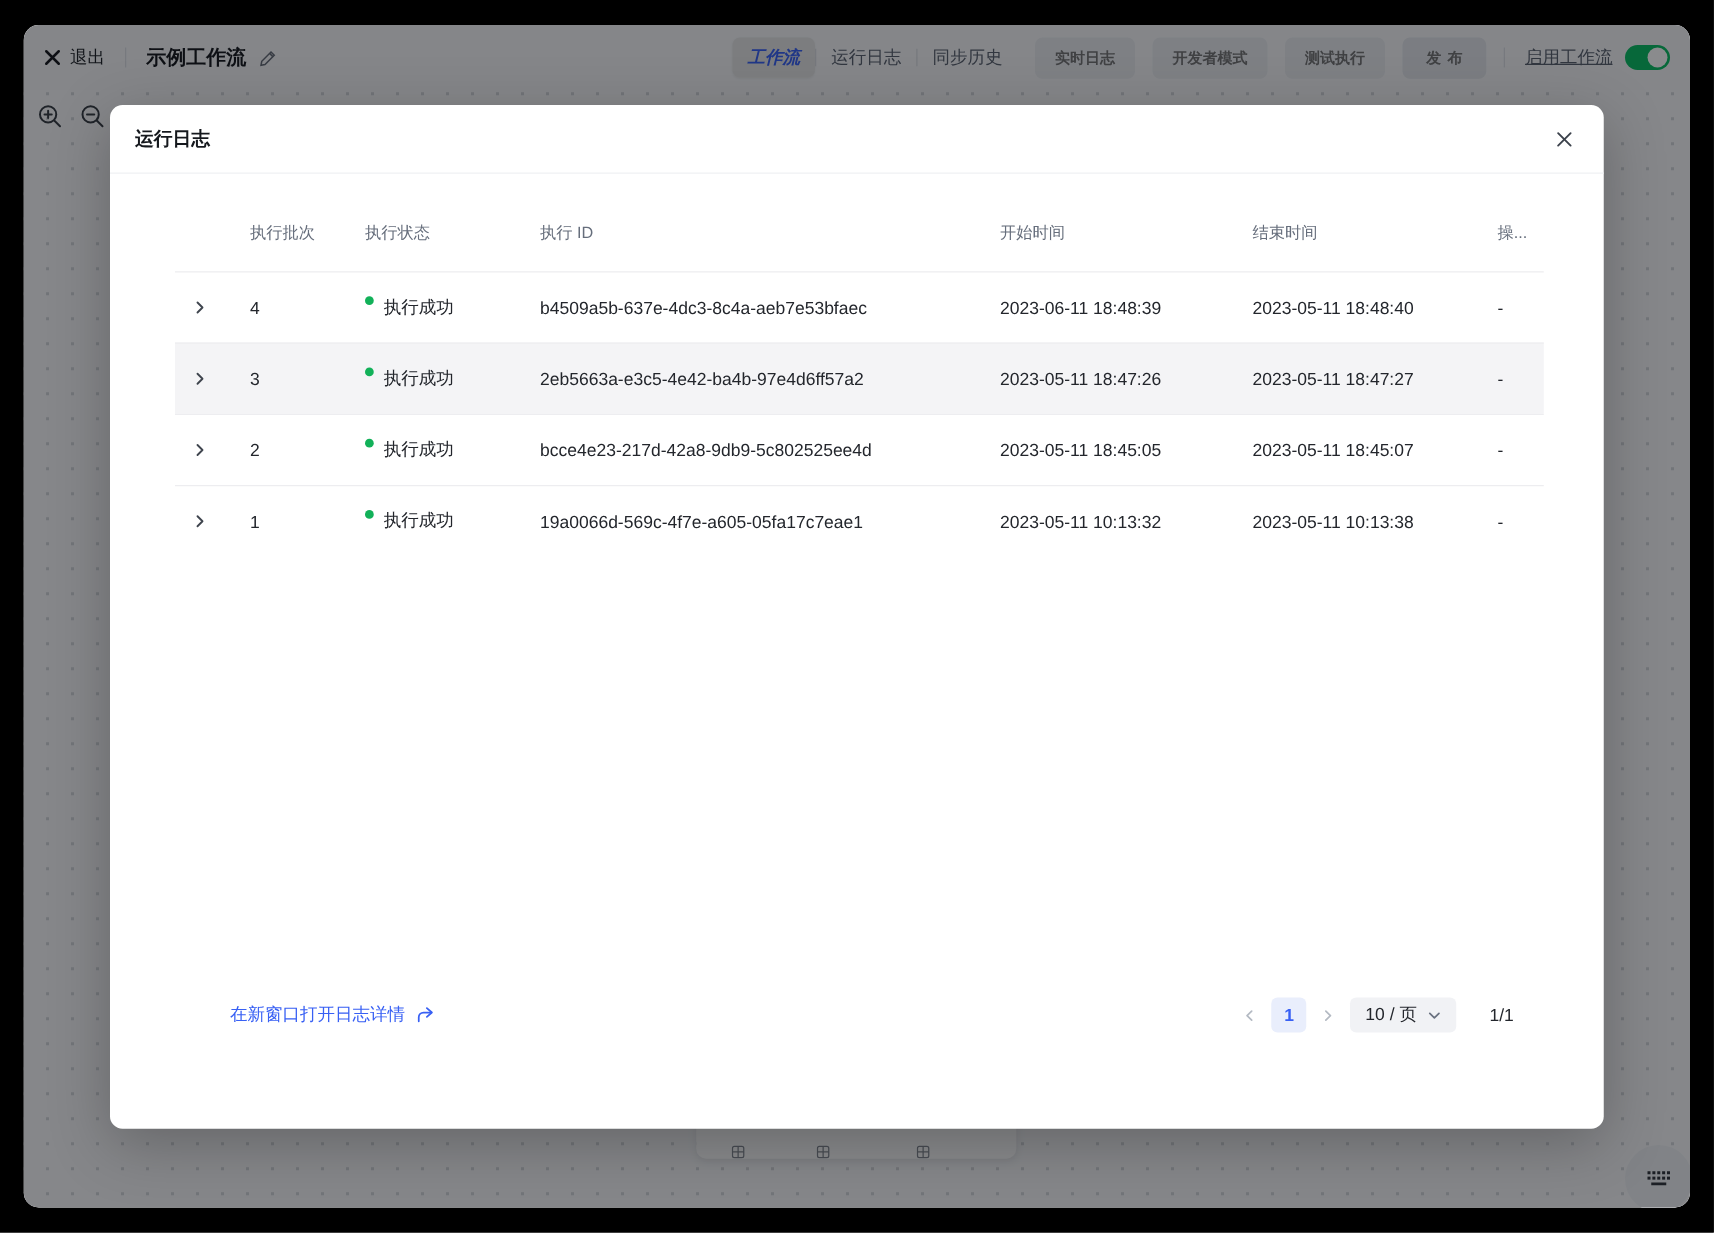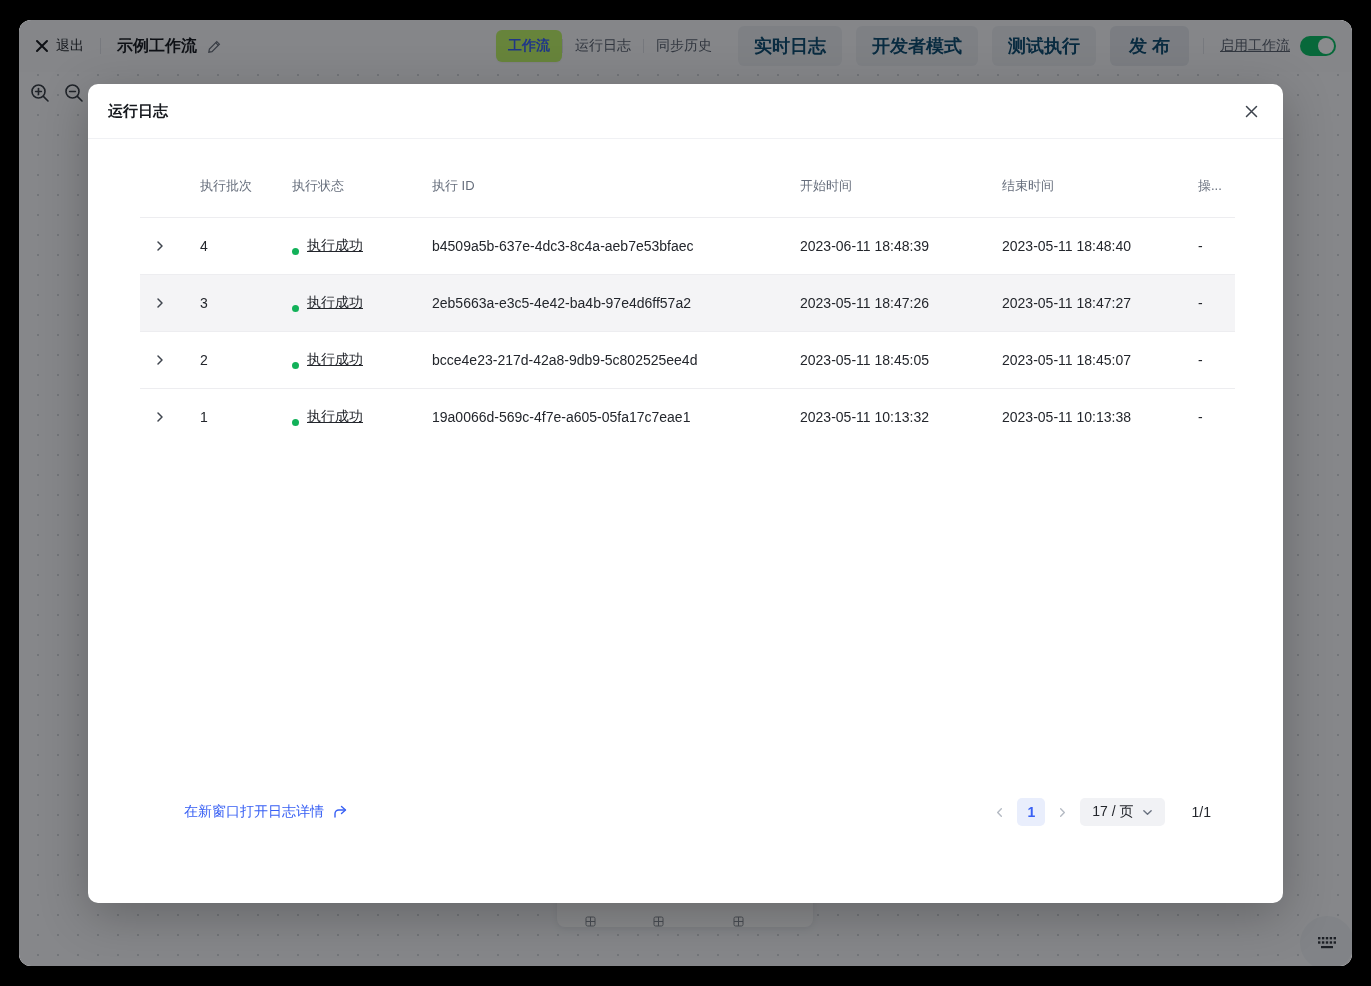--- a/index.html
+++ b/index.html
@@ -15,23 +15,23 @@
   .exit { display:flex; align-items:center; gap:7px; font-size:14px; color:#1d2026;
     background:none; border:none; font-family:inherit; cursor:pointer; }
   .x-icon { display:flex; color:#15181d; }
   .vdiv { width:1px; height:16px; background:#dcdee3; margin:0 16px; }
   .wf-title { font-size:16px; font-weight:700; color:#15181d; }
   .pencil { display:flex; margin-left:10px; color:#646a75; background:none; border:none; cursor:pointer; }
   .spacer { flex:1; }
   .tabgroup { display:flex; align-items:center; }
   .tab { font-size:14px; color:#5a616e; padding:7px 12px; border-radius:6px; background:none;
     border:none; font-family:inherit; cursor:pointer; }
-  .tab.active { background:#bef264; color:#3860f4; font-weight:600; box-shadow:0 1px 2px rgba(0,0,0,.05); }
+  .tab.active { background:#e5e5e5; color:#3860f4; font-weight:600; box-shadow:0 1px 2px rgba(0,0,0,.05);font-style:italic; }
   .tab-div { width:1px; height:14px; background:#d9dbe0; }
-  .btn { font-size:18px; color:#0c4a6e; background:#e9ebef; border:none; border-radius:6px;
+  .btn { font-size:12px; color:#737373; background:#e9ebef; border:none; border-radius:6px;
     padding:8px 16px; font-weight:600; margin-left:14px; font-family:inherit; cursor:pointer; white-space:nowrap; }
   .btn.publish { background:#e2e5ea; letter-spacing:5px; padding:8px 14px 8px 19px; }
   .enable { display:flex; align-items:center; gap:10px; margin-left:16px; font-size:14px; color:#5a616e; white-space:nowrap;text-decoration:underline; }
   .toggle { width:36px; height:20px; border-radius:10px; background:#c6c9cf; position:relative; cursor:pointer; flex:none; }
   .toggle.on { background:#09be62; }
   .knob { position:absolute; top:2px; right:2px; width:16px; height:16px; border-radius:50%; background:#fff; }
 
   
   .canvas { position:absolute; top:52px; left:0; right:0; bottom:0; background-color:#f7f8fa;
     background-image:radial-gradient(circle,#d2d5d9 1.4px,transparent 1.5px);
@@ -59,21 +59,21 @@
 
   .log-table { margin:0 48px 0 52px; }
   .t-head,.t-row { display:grid; grid-template-columns:48px 92px 140px 368px 202px 196px 1fr; }
   .t-head { height:78px; align-items:center; padding-top:16px; color:#666e7c; font-size:13px; }
   .t-head > div { padding-left:12px; white-space:nowrap; overflow:hidden; }
   .t-row { height:57px; align-items:center; border-top:1px solid #ededf0; font-size:14px; color:#23262c; cursor:pointer; }
   .t-row > div { padding-left:12px; }
   .t-row.highlight { background:#f4f4f6; }
   .chev-cell { padding-left:14px !important; display:flex; }
   .chev-cell button { background:none; border:none; color:#3f454e; display:flex; cursor:pointer; }
-  .status-cell { display:flex; align-items:flex-end; gap:8px;text-decoration:underline; }
+  .status-cell { display:flex; align-items:flex-start; gap:8px; }
   .dot { width:7px; height:7px; border-radius:50%; background:#12b159; flex:none; }
 
   .modal-footer { position:absolute; left:0; right:0; top:706px; height:44px; display:flex;
     align-items:center; padding:0 72px 0 96px; }
   .open-link { display:flex; align-items:center; gap:8px; color:#3860f4; font-size:14px;
     background:none; border:none; font-family:inherit; cursor:pointer; }
   .pager { margin-left:auto; display:flex; align-items:center; gap:12px; }
   .pg-arrow { color:#b4bac3; display:flex; background:none; border:none; cursor:pointer; }
   .pg-num { width:28px; height:28px; border-radius:5px; background:#e9eefc; color:#3860f4;
     display:flex; align-items:center; justify-content:center; font-size:14px; font-weight:600;
@@ -302,21 +302,21 @@
               <path d="M8 2L4 6l4 4"></path>
             </svg>
         </button>
         <button class="pg-num">1</button>
         <button class="pg-arrow">
           <svg width="11" height="11" viewBox="0 0 12 12" fill="none" stroke="currentColor" stroke-width="1.5" stroke-linecap="round" stroke-linejoin="round">
               <path d="M4 2l4 4-4 4"></path>
             </svg>
         </button>
         <button class="pg-size">
-          <span>17 / 页</span>
+          <span>10 / 页</span>
           <svg width="11" height="11" viewBox="0 0 12 12" fill="none" stroke="currentColor" stroke-width="1.5" stroke-linecap="round" stroke-linejoin="round">
               <path d="M2 4l4 4 4-4"></path>
             </svg>
         </button>
         <span class="pg-total">1/1</span>
       </div>
     </div>
   </section>
 
 </div>

